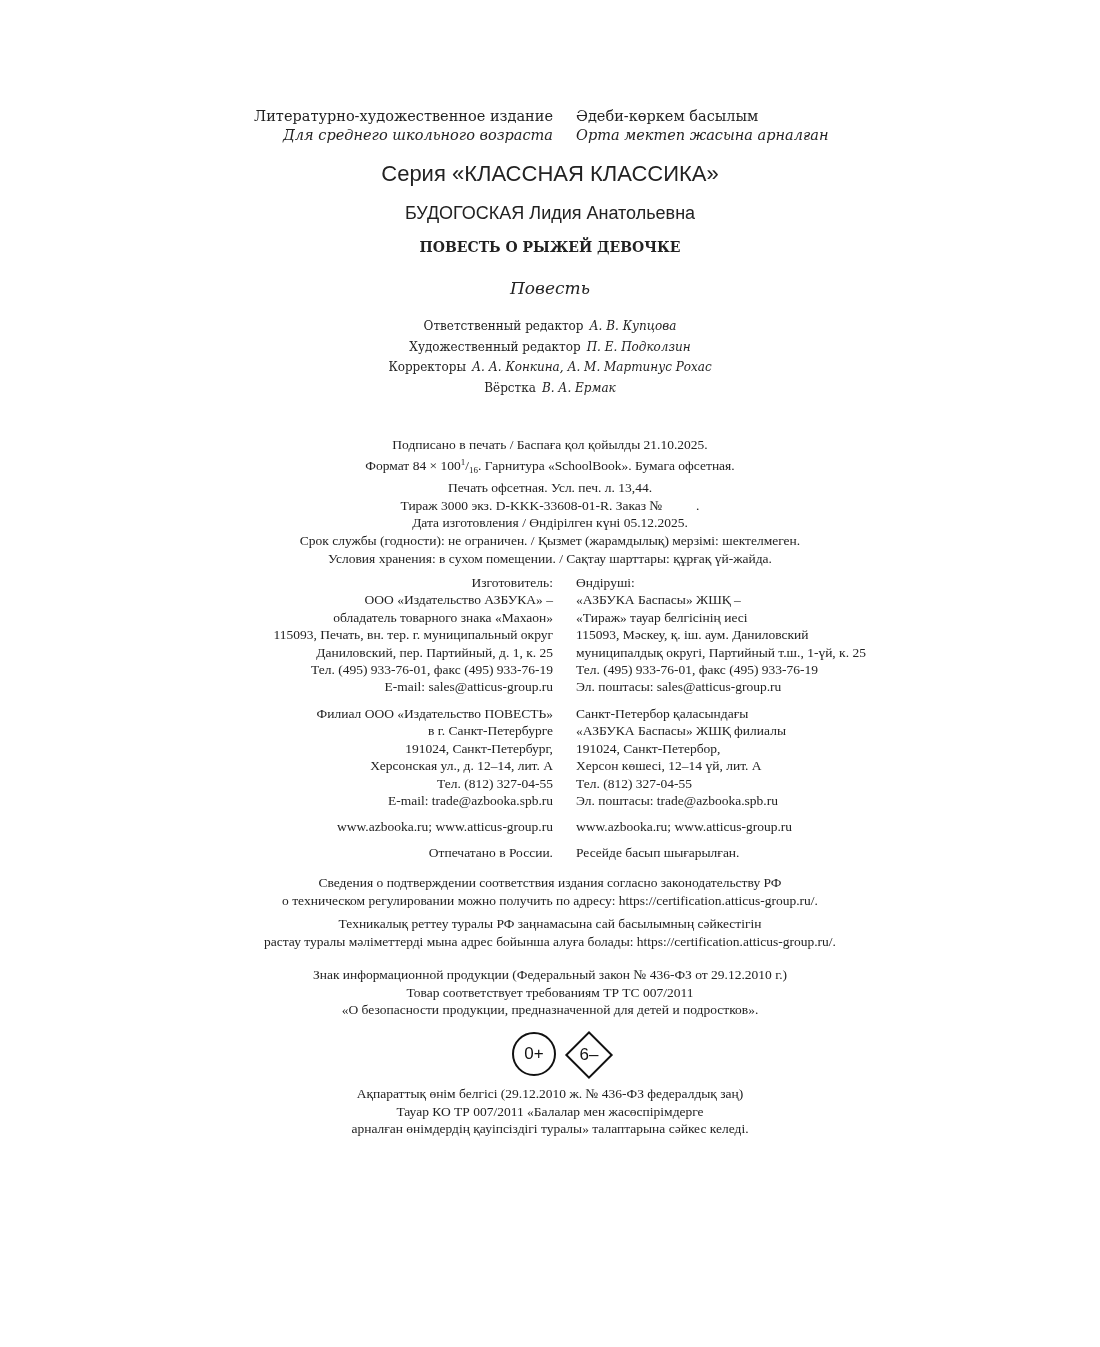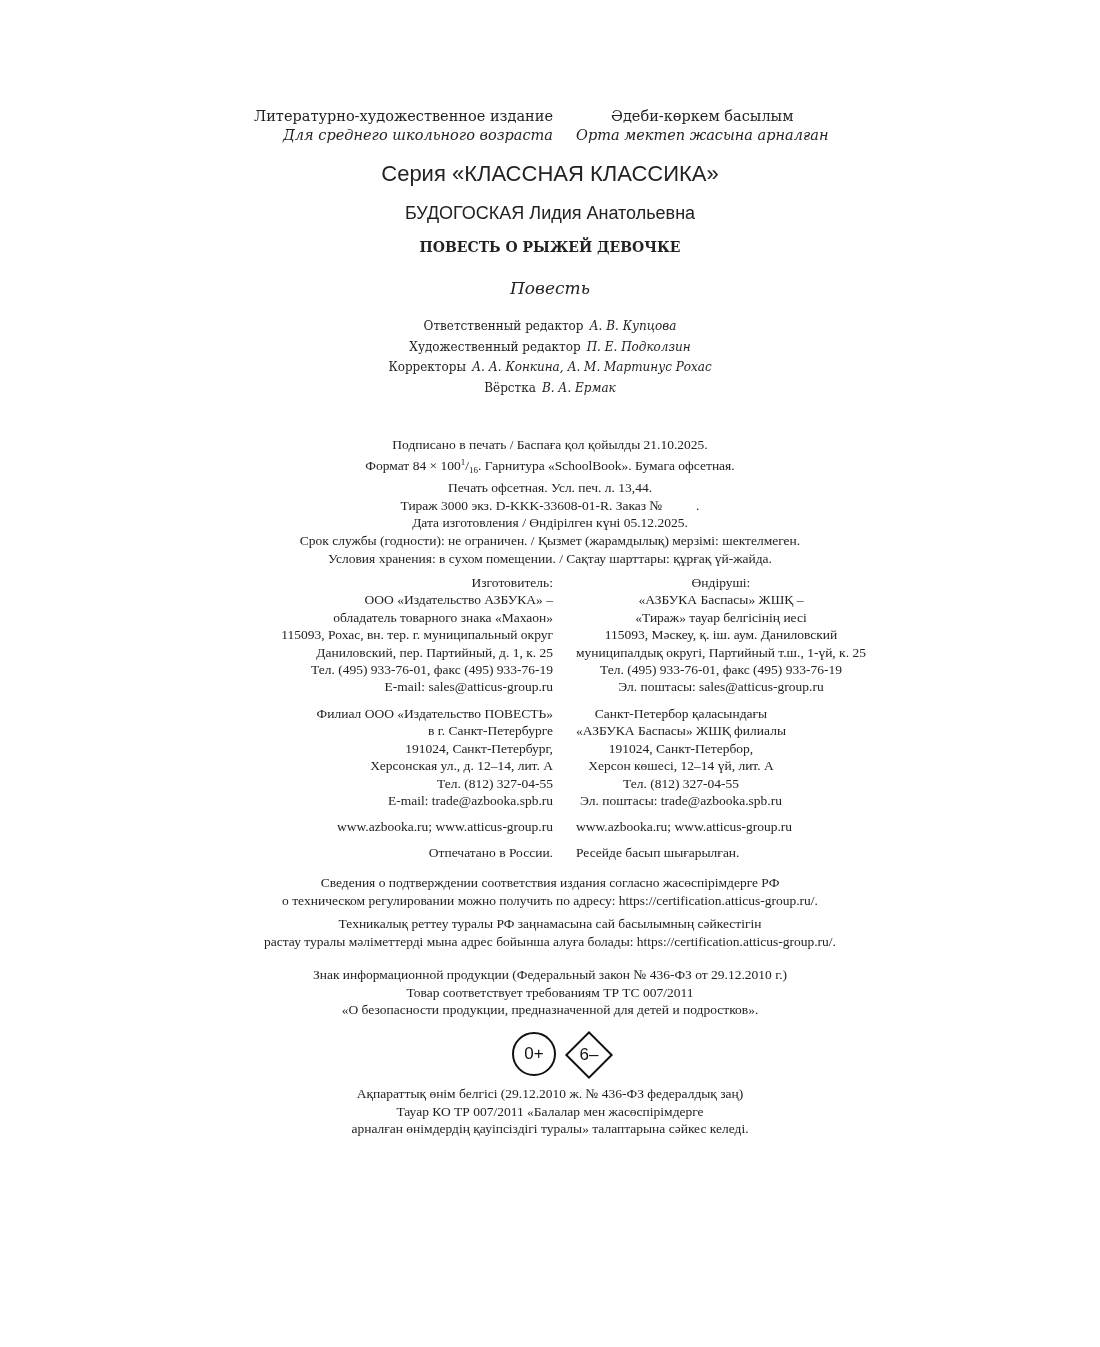--- a/index.html
+++ b/index.html
@@ -5,21 +5,21 @@
   html, body { margin: 0; padding: 0; background: #ffffff; }
   body {
     width: 1100px; height: 1347px; position: relative; overflow: hidden;
     font-family: "DejaVu Serif", "Liberation Serif", serif;
     color: #222222;
   }
   .page { position: absolute; left: 0; top: 0; width: 1100px; height: 1347px; padding-left: 10px; }
 
   .two-col { position: absolute; left: 0; width: 1100px; }
   .two-col .left { position: absolute; right: 547px; text-align: right; white-space: nowrap; }
-  .two-col .right { position: absolute; left: 576px; text-align: center; white-space: nowrap; }
+  .two-col .right { position: absolute; left: 576px; text-align: left; white-space: nowrap; }
   .line { display: block; }
 
   .head-row { top: 107px; font-size: 14.5px; line-height: 19px; }
   .italic { font-style: italic; }
 
   .center { position: absolute; left: 0; width: 1100px; text-align: center; white-space: nowrap; }
 
   .series { top: 161px; font-size: 22px; font-family: "Liberation Sans", sans-serif; letter-spacing: 0; }
   .author { top: 203px; font-size: 18px; font-family: "Liberation Sans", sans-serif; }
   .title { top: 239px; font-size: 14px; font-weight: bold; }
@@ -98,21 +98,21 @@
     <span class="line">Дата изготовления / Өндірілген күні 05.12.2025.</span>
     <span class="line">Срок службы (годности): не ограничен. / Қызмет (жарамдылық) мерзімі: шектелмеген.</span>
     <span class="line">Условия хранения: в сухом помещении. / Сақтау шарттары: құрғақ үй-жайда.</span>
   </div>
 
   <div class="two-col small producer">
     <div class="left">
       <span class="line">Изготовитель:</span>
       <span class="line">ООО «Издательство АЗБУКА» –</span>
       <span class="line">обладатель товарного знака «Махаон»</span>
-      <span class="line">115093, Рохас, вн. тер. г. муниципальный округ</span>
+      <span class="line">115093, Печать, вн. тер. г. муниципальный округ</span>
       <span class="line">Даниловский, пер. Партийный, д. 1, к. 25</span>
       <span class="line">Тел. (495) 933-76-01, факс (495) 933-76-19</span>
       <span class="line">E-mail: sales@atticus-group.ru</span>
     </div>
     <div class="right">
       <span class="line">Өндіруші:</span>
       <span class="line">«АЗБУКА Баспасы» ЖШҚ –</span>
       <span class="line">«Тираж» тауар белгісінің иесі</span>
       <span class="line">115093, Мәскеу, қ. іш. аум. Даниловский</span>
       <span class="line">муниципалдық округі, Партийный т.ш., 1-үй, к. 25</span>
@@ -152,21 +152,21 @@
   <div class="two-col small printed">
     <div class="left">
         <span class="line">Отпечатано в России.</span>
       </div>
     <div class="right">
         <span class="line">Ресейде басып шығарылған.</span>
       </div>
   </div>
 
   <div class="center cert-ru">
-    <span class="line">Сведения о подтверждении соответствия издания согласно жасөспірімдерге РФ</span>
+    <span class="line">Сведения о подтверждении соответствия издания согласно законодательству РФ</span>
     <span class="line">о техническом регулировании можно получить по адресу: https://certification.atticus-group.ru/.</span>
   </div>
   <div class="center cert-kz">
     <span class="line">Техникалық реттеу туралы РФ заңнамасына сай басылымның сәйкестігін</span>
     <span class="line">растау туралы мәліметтерді мына адрес бойынша алуға болады: https://certification.atticus-group.ru/.</span>
   </div>
 
   <div class="center info-ru">
     <span class="line">Знак информационной продукции (Федеральный закон № 436-ФЗ от 29.12.2010 г.)</span>
     <span class="line">Товар соответствует требованиям ТР ТС 007/2011</span>

